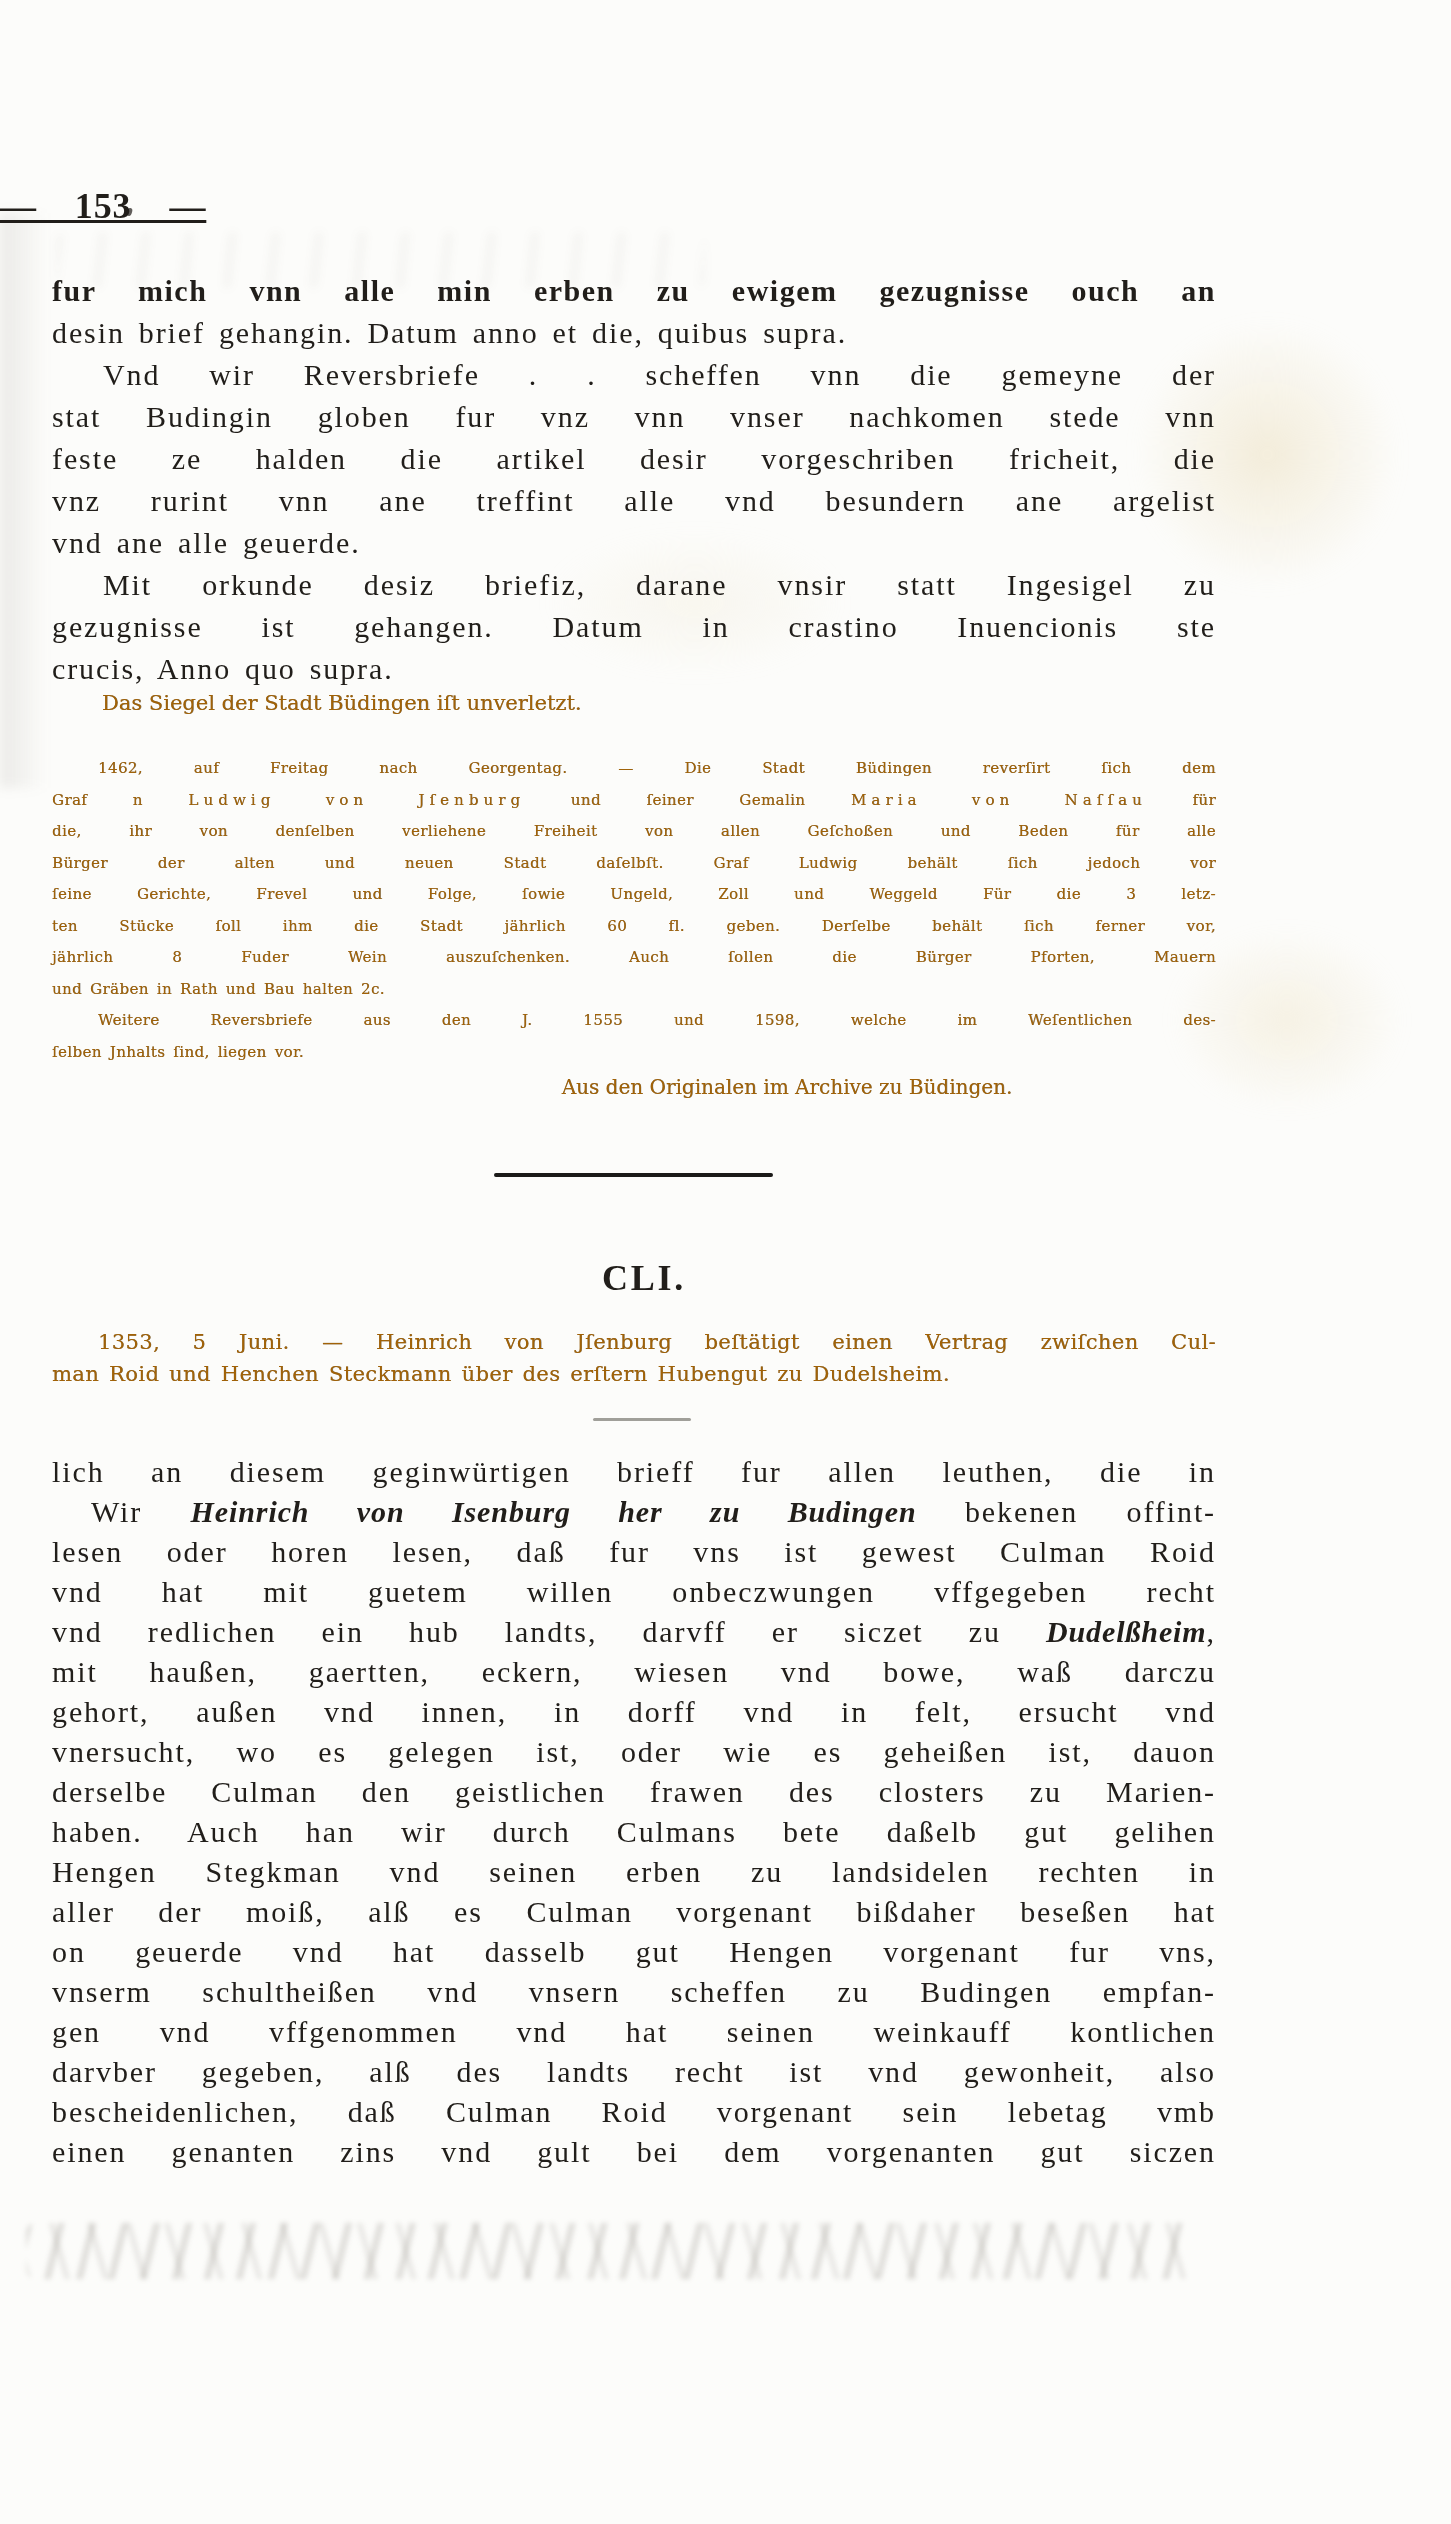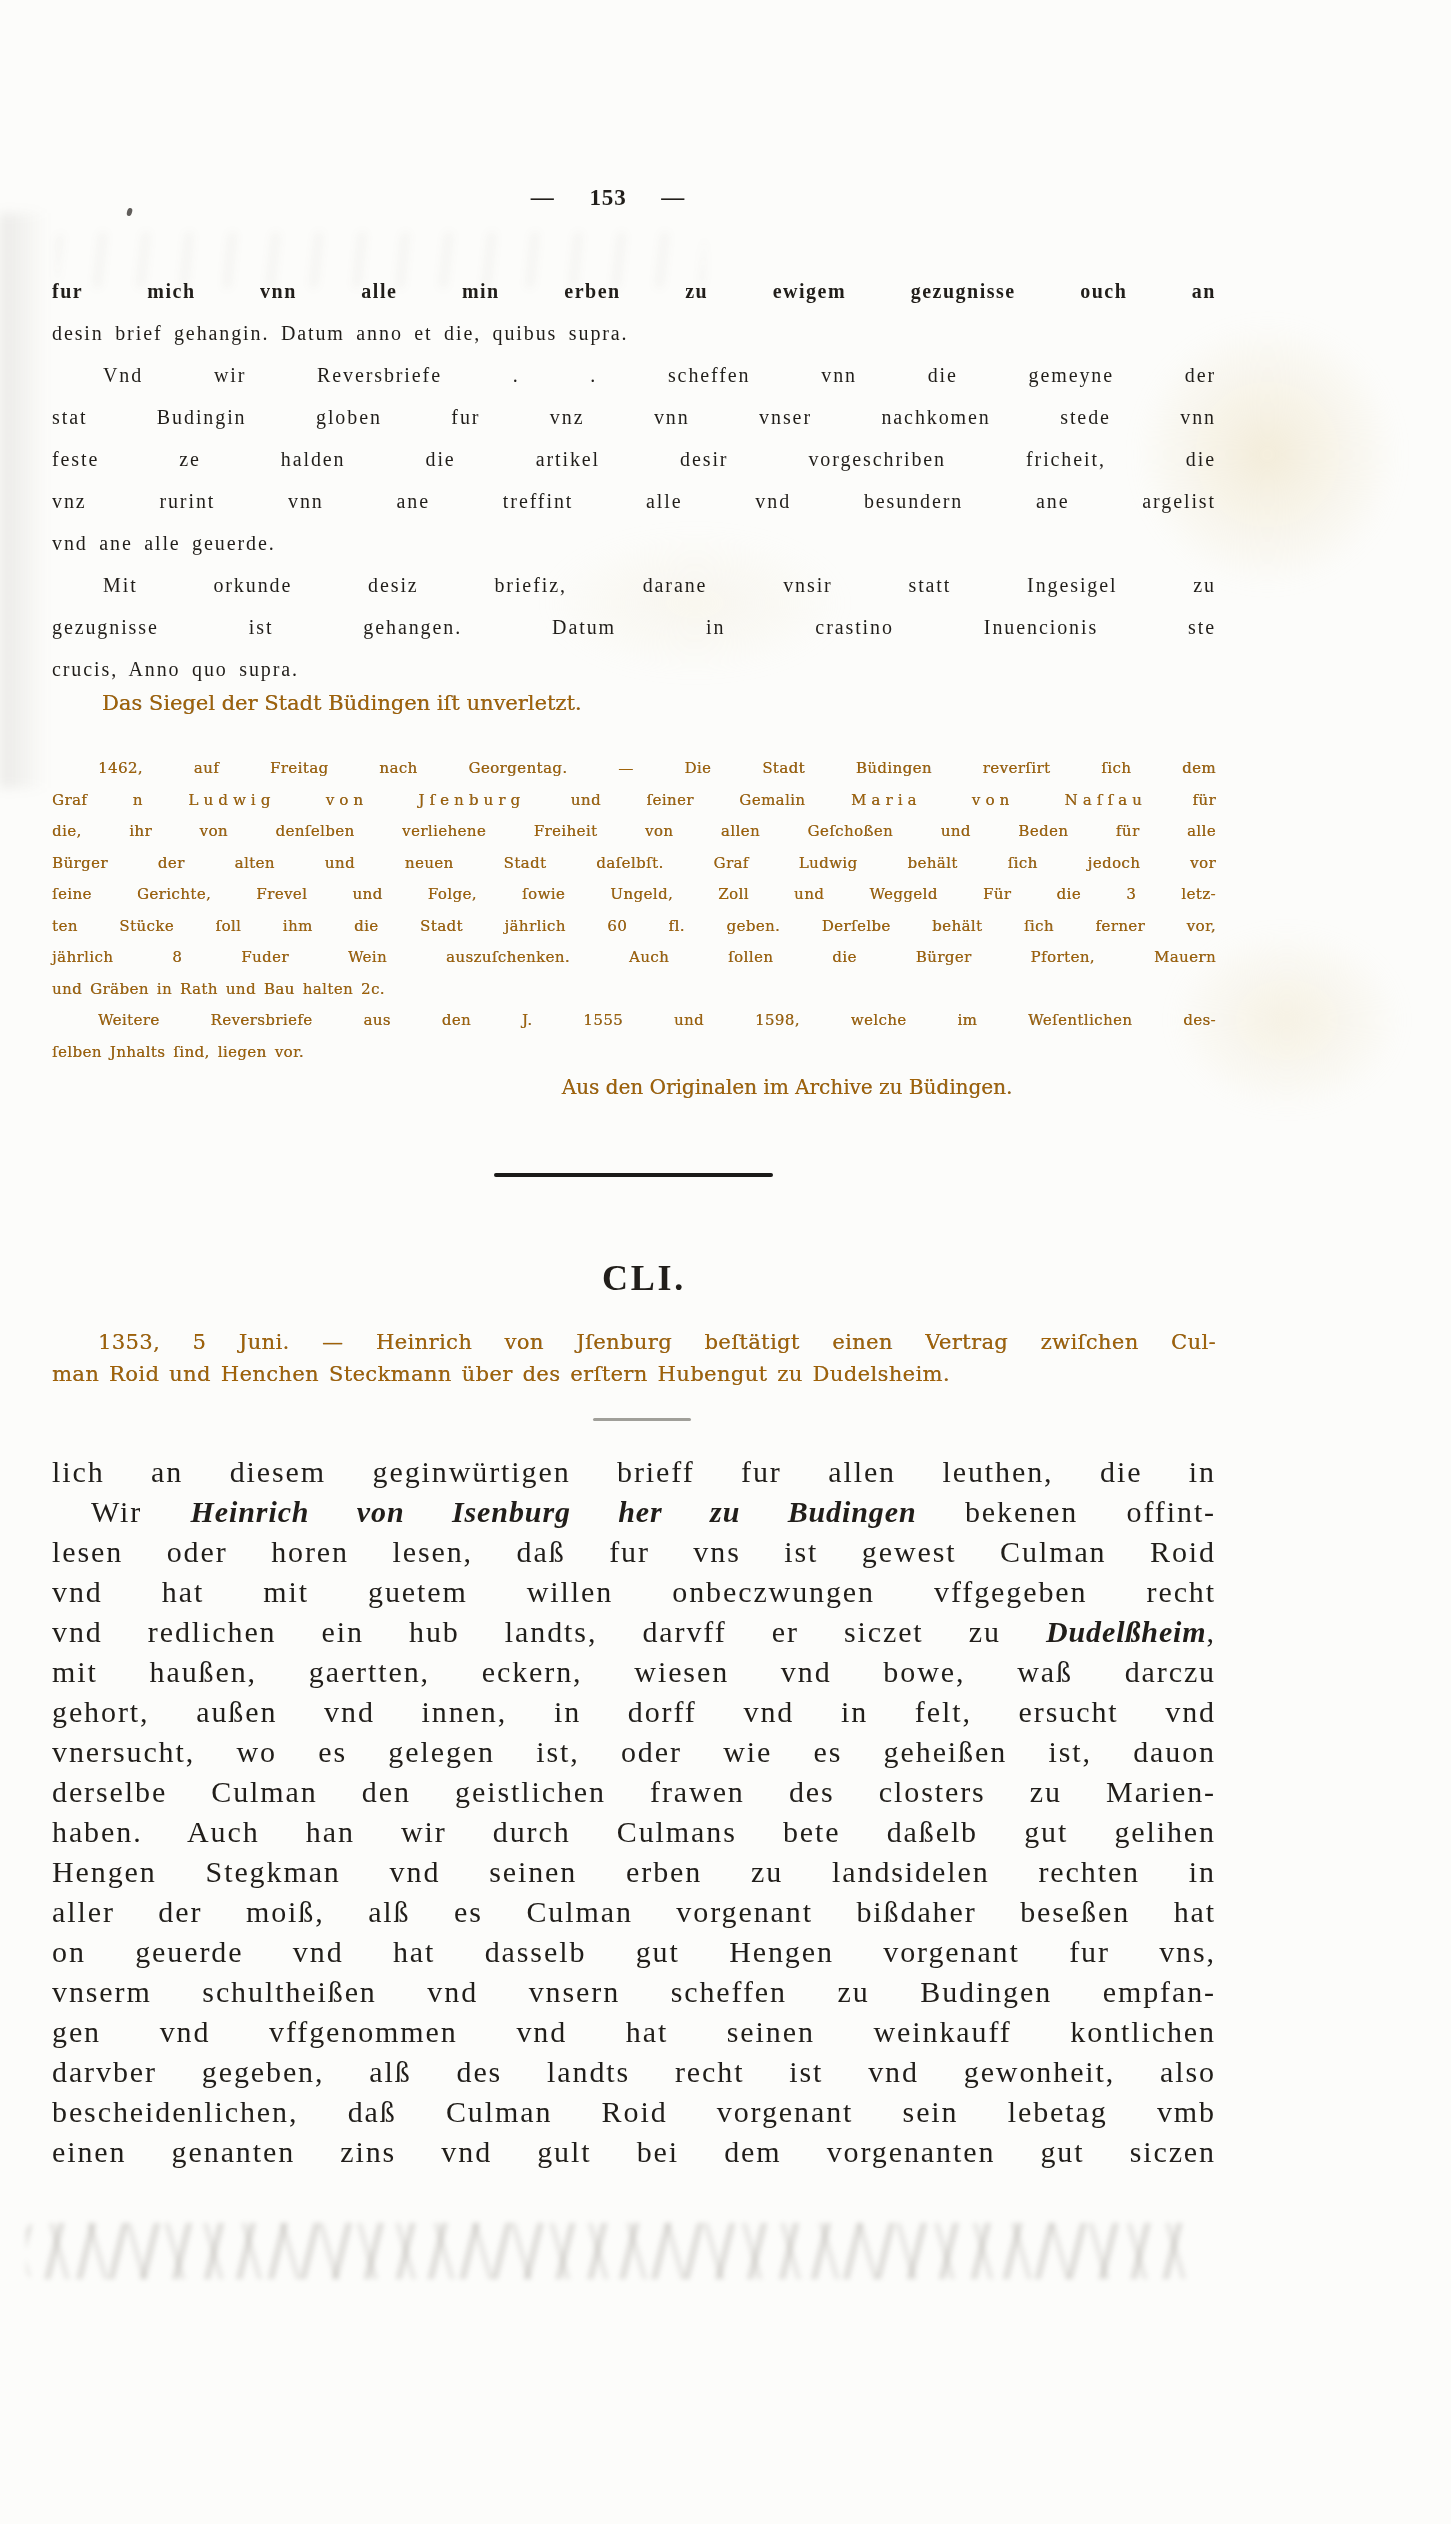--- a/index.html
+++ b/index.html
@@ -38,26 +38,26 @@
     filter:blur(4.6px);opacity:.35;border-radius:9.3px;}
   
   #section-rule{position:absolute;top:1173px;left:494px;width:279px;height:3.7px;
     background:var(--rule,#1b1a18);border-radius:1.9px;}
   #separator-dash{position:absolute;top:1418px;left:593px;width:98px;height:2.8px;
     background:#6f6d66;opacity:.65;border-radius:1.9px;}
   
   .col{position:absolute;left:52px;width:1164px;}
   .jl{text-align:justify;text-align-last:justify;}
   .ll{text-align:center;text-align-last:left;}
-  .antiqua{font-size:20px;line-height:42px;letter-spacing:1.9px;word-spacing:4.6px;}
+  .antiqua{font-size:30px;line-height:42px;letter-spacing:1.9px;word-spacing:4.6px;}
   .heavy{font-weight:bold;letter-spacing:1.5px;}
   .frak{font-family:"DejaVu Serif", serif;color:#a16207;
     text-shadow:0.3px 0 0 rgba(39,34,25,.55);}
-  #page-number{position:absolute;top:185px;left:0;width:1216px;text-align:center;
-    font-size:23px;font-weight:bold;word-spacing:28px;letter-spacing:0.9px;}
+  #page-number{position:absolute;top:185px;left:0;width:1216px;
+    font-size:36px;font-weight:bold;word-spacing:28px;letter-spacing:0.9px;text-decoration:underline;}
   #charter-cl-text{top:270px;}
   #seal-note{position:absolute;top:691px;left:102px;font-size:21px;}
   #regest-block{top:753px;font-size:15px;line-height:31.5px;letter-spacing:0.4px;word-spacing:2.8px;}
   .ind-frak{text-indent:46px;}
   .ind-ant{text-indent:51px;}
   .sp{letter-spacing:5.1px;}
   #source-line{position:absolute;top:1075px;left:52px;width:1164px;
     padding-left:306px;box-sizing:border-box;text-align:center;font-size:20px;}
   #cli-heading{position:absolute;top:1257px;left:0;width:1288px;text-align:center;
     font-size:36px;font-weight:bold;letter-spacing:2.8px;}

